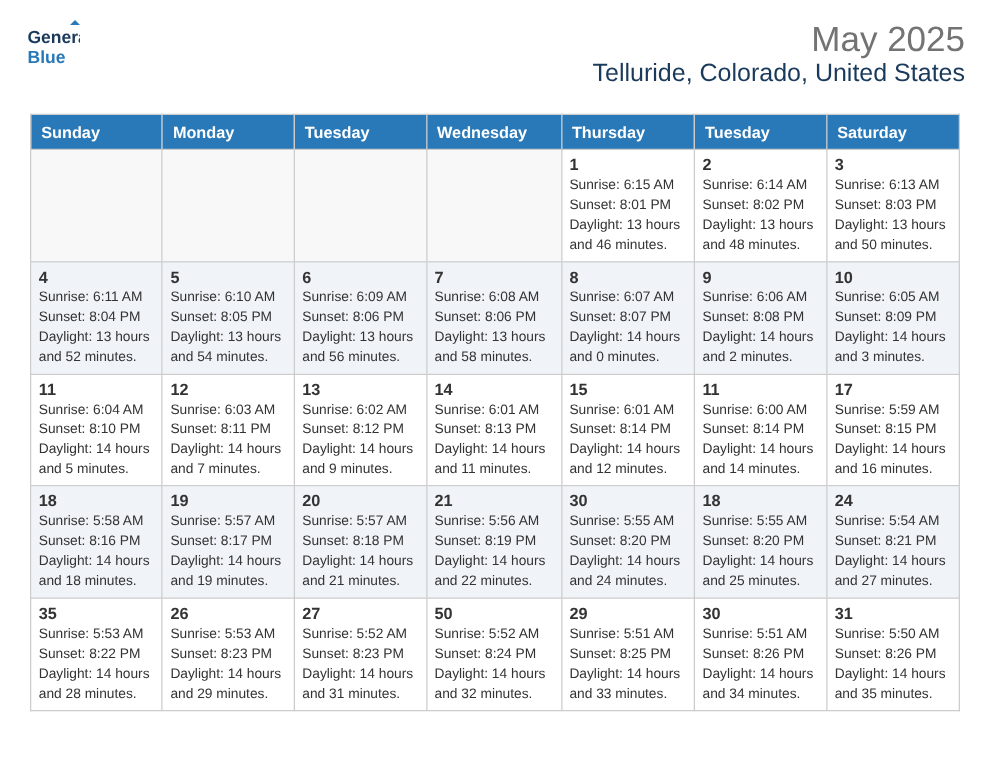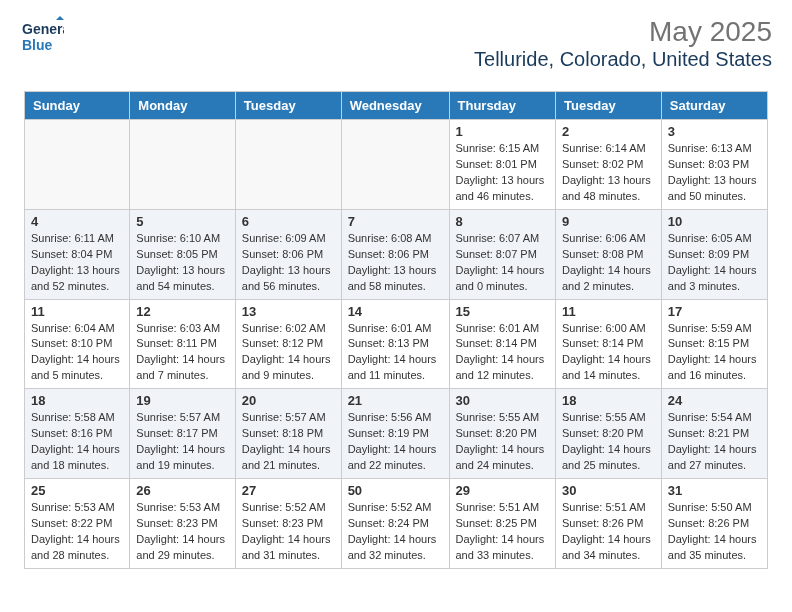--- a/index.html
+++ b/index.html
@@ -217,21 +217,21 @@
             <span class="day-number">18</span>
             <div class="day-info">Sunrise: 5:55 AM<br>Sunset: 8:20 PM<br>Daylight: 14 hours and 25 minutes.</div>
           </td>
           <td>
             <span class="day-number">24</span>
             <div class="day-info">Sunrise: 5:54 AM<br>Sunset: 8:21 PM<br>Daylight: 14 hours and 27 minutes.</div>
           </td>
         </tr>
         <tr>
           <td>
-            <span class="day-number">25</span>
+            <span class="day-number">35</span>
             <div class="day-info">Sunrise: 5:53 AM<br>Sunset: 8:22 PM<br>Daylight: 14 hours and 28 minutes.</div>
           </td>
           <td>
             <span class="day-number">26</span>
             <div class="day-info">Sunrise: 5:53 AM<br>Sunset: 8:23 PM<br>Daylight: 14 hours and 29 minutes.</div>
           </td>
           <td>
             <span class="day-number">27</span>
             <div class="day-info">Sunrise: 5:52 AM<br>Sunset: 8:23 PM<br>Daylight: 14 hours and 31 minutes.</div>
           </td>

